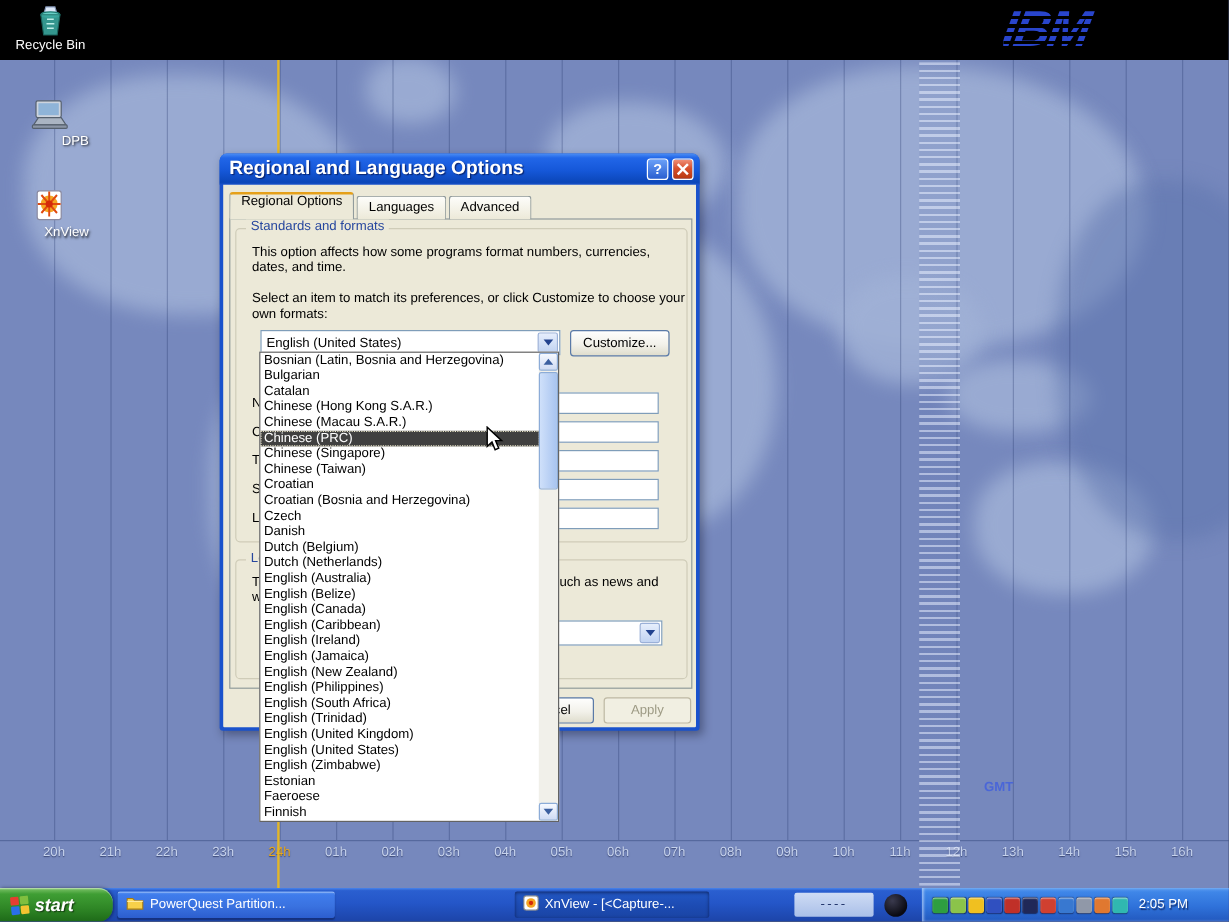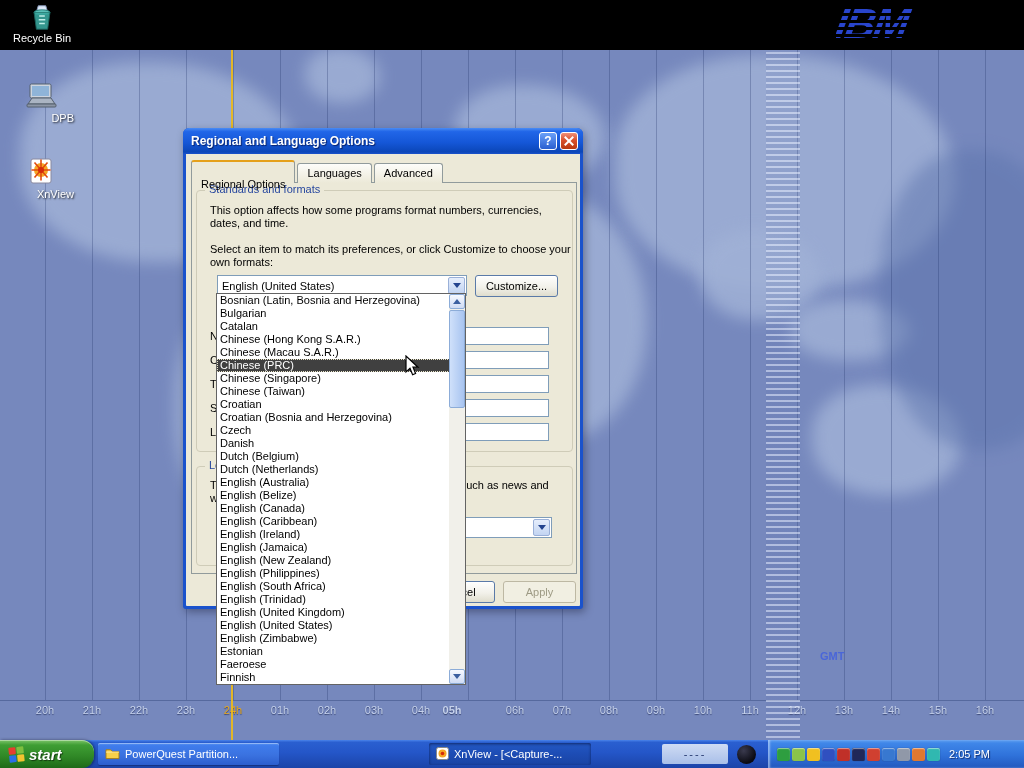--- a/index.html
+++ b/index.html
@@ -30,35 +30,35 @@
 
   
   .dicon{position:absolute;width:66px;text-align:right;z-index:3;cursor:default}
   .dicon svg{display:block;margin:0 auto}
 
   
   .dialog{position:absolute;left:183px;top:128px;width:400px;height:481px;background:#1a52cc;border-radius:6px 6px 3px 3px;z-index:10;box-shadow:2px 3px 8px rgba(0,0,20,.35)}
   .titlebar{position:absolute;left:0;top:0;width:400px;height:26px;border-radius:6px 6px 0 0;
     background:linear-gradient(180deg,#4a8cf4 0%,#2166e8 14%,#1557d8 55%,#0b46b8 92%,#1a52cc 100%);
     display:flex;align-items:center;padding:0 5px 0 8px}
-  .titlebar .title{flex:1;font-size:12px;font-weight:bold;color:#fff;text-shadow:1px 1px 1px rgba(0,0,40,.6)}
+  .titlebar .title{flex:1;font-size:16px;font-weight:bold;color:#fff;text-shadow:1px 1px 1px rgba(0,0,40,.6)}
   .tbtn{width:18px;height:18px;border-radius:3px;border:1px solid #fff;margin-left:3px;position:relative;
     display:flex;align-items:center;justify-content:center;font-size:12px;font-weight:bold;color:#fff}
   .tbtn.help{background:linear-gradient(180deg,#6aa0f8,#2a5fd0)}
   .tbtn.close{background:linear-gradient(180deg,#f09078,#d8502c 45%,#b83810)}
   .xg{position:relative;width:10px;height:10px}
   .xg::before,.xg::after{content:"";position:absolute;left:4px;top:-1px;width:2px;height:12px;background:#fff}
   .xg::before{transform:rotate(45deg)}
   .xg::after{transform:rotate(-45deg)}
 
   .dlg-body{position:absolute;left:3px;top:26px;width:394px;height:452px;background:#ece9d8;border-radius:0 0 1px 1px}
   .tabs{position:absolute;left:5px;top:6px;display:flex;align-items:flex-end;z-index:3}
   .tab{height:20px;padding:3px 9px 0;font-size:11px;background:linear-gradient(#fdfdfa,#ece9d8);
     border:1px solid #919b9c;border-bottom:none;border-radius:3px 3px 0 0;margin-right:2px;color:#000}
-  .tab.active{height:23px;padding-top:16px;background:#ece9d8;border-top:2px solid #e5a01a;position:relative;z-index:4}
+  .tab.active{height:23px;padding-top:0;background:#ece9d8;border-top:2px solid #e5a01a;position:relative;z-index:4}
   .page{position:absolute;left:5px;top:28px;width:386px;height:392px;border:1px solid #919b9c;background:#ece9d8}
 
   .groupbox{position:absolute;border:1px solid #cfccb8;border-radius:4px}
   .gcaption{position:absolute;top:-8px;left:8px;background:#ece9d8;padding:0 4px;font-size:11px;color:#27479e}
   .dtext{position:absolute;font-size:11px;line-height:13px;color:#000}
 
   .combo{position:absolute;height:21px;background:#fff;border:1px solid #7f9db9;font-size:11px;display:flex;align-items:center;padding-left:4px}
   .combo .cval{flex:1;white-space:nowrap;overflow:hidden}
   .cbtn{width:17px;height:17px;margin:1px;border:1px solid #9ab0d8;border-radius:2px;background:linear-gradient(180deg,#e6eefc,#c2d4f2);
     display:flex;align-items:center;justify-content:center;flex:0 0 17px}
@@ -144,21 +144,21 @@
       <div class="tz-label accent" style="left: 219px;">24h</div>
       <div class="tz-line" style="left: 280px;"></div>
       <div class="tz-label" style="left: 266px;">01h</div>
       <div class="tz-line" style="left: 327px;"></div>
       <div class="tz-label" style="left: 313px;">02h</div>
       <div class="tz-line" style="left: 374px;"></div>
       <div class="tz-label" style="left: 360px;">03h</div>
       <div class="tz-line" style="left: 421px;"></div>
       <div class="tz-label" style="left: 407px;">04h</div>
       <div class="tz-line" style="left: 468px;"></div>
-      <div class="tz-label" style="left: 438px; font-weight: bold;">05h</div>
+      <div class="tz-label" style="left: 454px;">05h</div>
       <div class="tz-line" style="left: 515px;"></div>
       <div class="tz-label" style="left: 501px;">06h</div>
       <div class="tz-line" style="left: 562px;"></div>
       <div class="tz-label" style="left: 548px;">07h</div>
       <div class="tz-line" style="left: 609px;"></div>
       <div class="tz-label" style="left: 595px;">08h</div>
       <div class="tz-line" style="left: 656px;"></div>
       <div class="tz-label" style="left: 642px;">09h</div>
       <div class="tz-line" style="left: 703px;"></div>
       <div class="tz-label" style="left: 689px;">10h</div>

